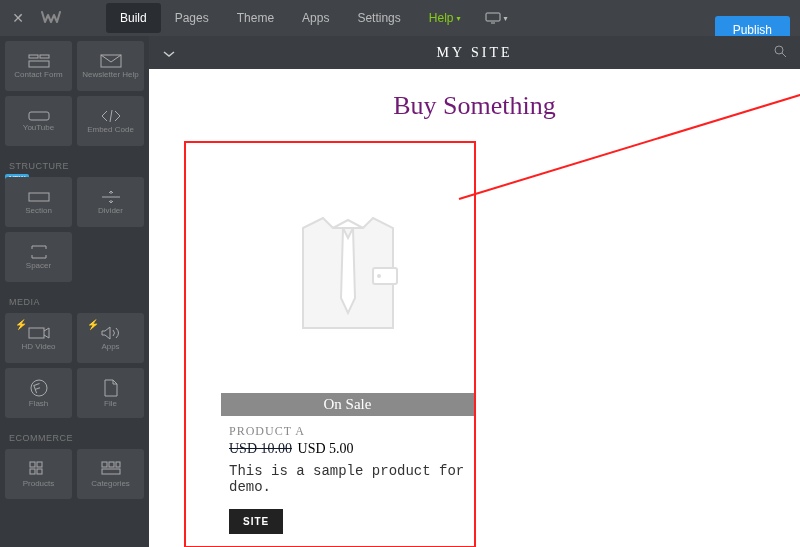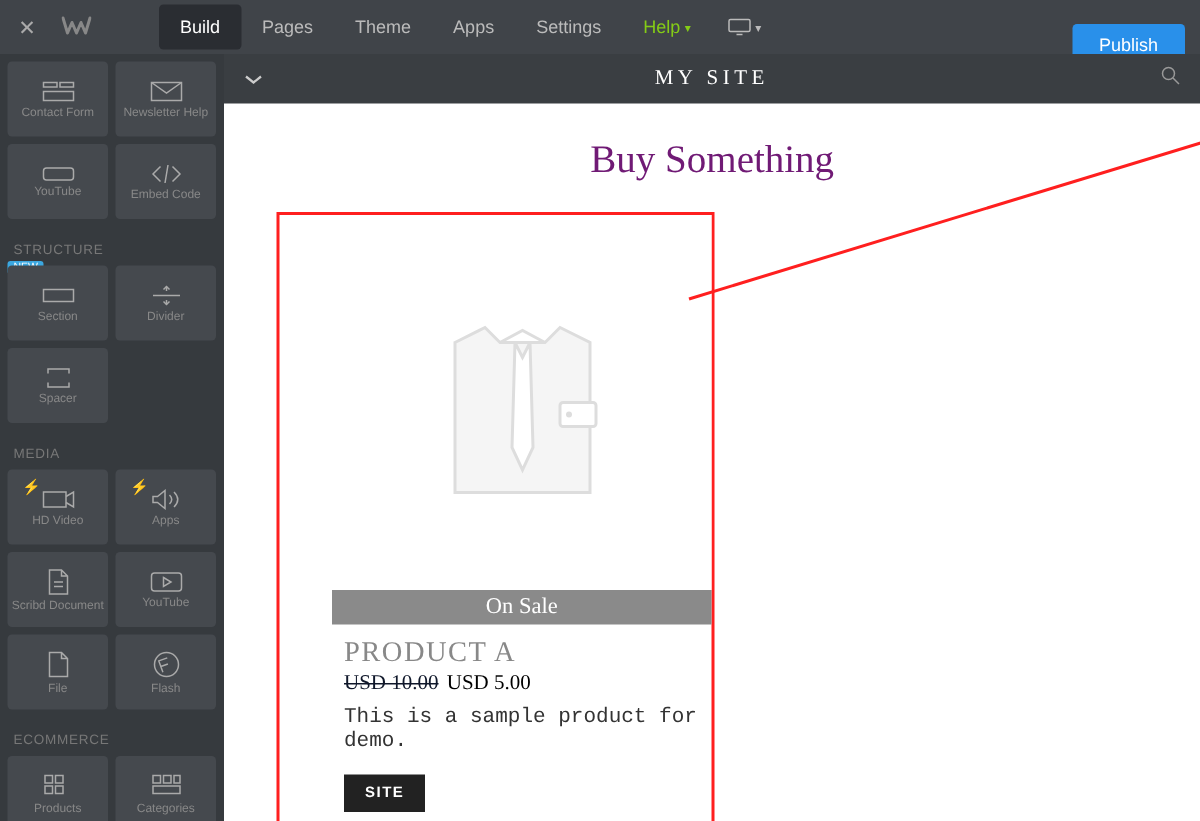--- a/index.html
+++ b/index.html
@@ -30,21 +30,21 @@
 .site-bar { background: #3a3e42; height: 33px; display: flex; align-items: center; color: #fff; position: relative; }
 .site-chev { width: 40px; text-align: center; color: #ccc; }
 .site-title { position: absolute; left: 0; right: 0; text-align: center; font-size: 14px; letter-spacing: 3px; font-weight: 400; pointer-events:none; font-family: Georgia, serif; }
 .site-search { margin-left: auto; width: 40px; text-align: center; color: #999; }
 
 .canvas { flex: 1; background: #fff; overflow: auto; padding: 22px 30px; position: relative; }
 .page-title { font-family: Georgia, serif; font-size: 26px; text-align: center; color: #701a75; margin-bottom: 20px; }
 .product-box { border: 2px solid #ff1f1f; width: 292px; margin-left: 5px; padding-bottom: 12px; padding-left: 35px; }
 .prod-img { height: 250px; display: flex; align-items: center; justify-content: center; background: #fff; }
 .sale-bar { background: #8a8a8a; color: #fff; text-align: center; font-family: Georgia, serif; font-size: 15px; padding: 3px 0; margin: 0 0 8px; }
-.prod-name { color: #888; font-family: Georgia, serif; font-size: 19px; letter-spacing: 1px; padding: 0 8px; }
+.prod-name { color: #888; font-family: Georgia, serif; font-size: 12px; letter-spacing: 1px; padding: 0 8px; }
 .prod-price { font-family: Georgia, serif; font-size: 14px; padding: 2px 8px; }
 .prod-price .old { color: #0f172a; text-decoration: line-through; margin-right: 2px; }
 .prod-desc { font-family: Liberation Mono, monospace; font-size: 14px; color: #333; padding: 4px 8px 14px; }
 .shop-btn { background: #222; color: #fff; font-size: 10px; letter-spacing: 1px; padding: 7px 14px; margin-left: 8px; display: inline-block; cursor: pointer; font-weight: bold; }
 
 .arrow-annot { position: absolute; pointer-events: none; }
 
 ::-webkit-scrollbar { width: 0; }
 </style>
 </head>
@@ -176,55 +176,34 @@
             <svg width="22" height="14" viewBox="0 0 22 14">
               <path d="M2 5 L5 5 L10 1 L10 13 L5 9 L2 9 Z M13 4 Q16 7 13 10 M16 2 Q21 7 16 12" stroke="#aaa" fill="none"></path>
             </svg>
           </span>
         <span class="tlabel">Apps</span>
       </div>
     </div>
     <div class="sb-row">
       <div class="sb-tile">
         <span class="sb-ico">
-            <svg width="16" height="18" viewBox="0 0 16 18">
-              <path d="M2 1 L10 1 L14 5 L14 17 L2 17 Z M10 1 L10 5 L14 5" stroke="#aaa" fill="none"></path>
-              <line x1="5" y1="9" x2="11" y2="9" stroke="#aaa"></line>
-              <line x1="5" y1="12" x2="11" y2="12" stroke="#aaa"></line>
-            </svg>
-          </span>
-        <span class="tlabel">Scribd Document</span>
-      </div>
-      <div class="sb-tile">
-        <span class="sb-ico">
-            <svg width="22" height="14" viewBox="0 0 22 14">
-              <rect x="1" y="1" width="20" height="12" rx="2" stroke="#aaa" fill="none"></rect>
-              <path d="M9 4 L14 7 L9 10 Z" stroke="#aaa" fill="none"></path>
-            </svg>
-          </span>
-        <span class="tlabel">YouTube</span>
-      </div>
-    </div>
-    <div class="sb-row">
-      <div class="sb-tile">
-        <span class="sb-ico">
-            <svg width="16" height="18" viewBox="0 0 16 18">
-              <path d="M2 1 L10 1 L14 5 L14 17 L2 17 Z M10 1 L10 5 L14 5" stroke="#aaa" fill="none"></path>
-            </svg>
-          </span>
-        <span class="tlabel">File</span>
-      </div>
-      <div class="sb-tile">
-        <span class="sb-ico">
             <svg width="18" height="18" viewBox="0 0 18 18">
               <circle cx="9" cy="9" r="8" stroke="#aaa" fill="none"></circle>
               <path d="M5 13 L5 5 L11 5 M5 9 L10 9" stroke="#aaa" fill="none" transform="rotate(-20 9 9)"></path>
             </svg>
           </span>
         <span class="tlabel">Flash</span>
+      </div>
+      <div class="sb-tile">
+        <span class="sb-ico">
+            <svg width="16" height="18" viewBox="0 0 16 18">
+              <path d="M2 1 L10 1 L14 5 L14 17 L2 17 Z M10 1 L10 5 L14 5" stroke="#aaa" fill="none"></path>
+            </svg>
+          </span>
+        <span class="tlabel">File</span>
       </div>
     </div>
 
     <div class="sb-header">ECOMMERCE</div>
     <div class="sb-row">
       <div class="sb-tile">
         <span class="sb-ico">
             <svg width="20" height="16" viewBox="0 0 20 16">
               <rect x="1" y="1" width="5" height="5" stroke="#aaa" fill="none"></rect>
               <rect x="8" y="1" width="5" height="5" stroke="#aaa" fill="none"></rect>

